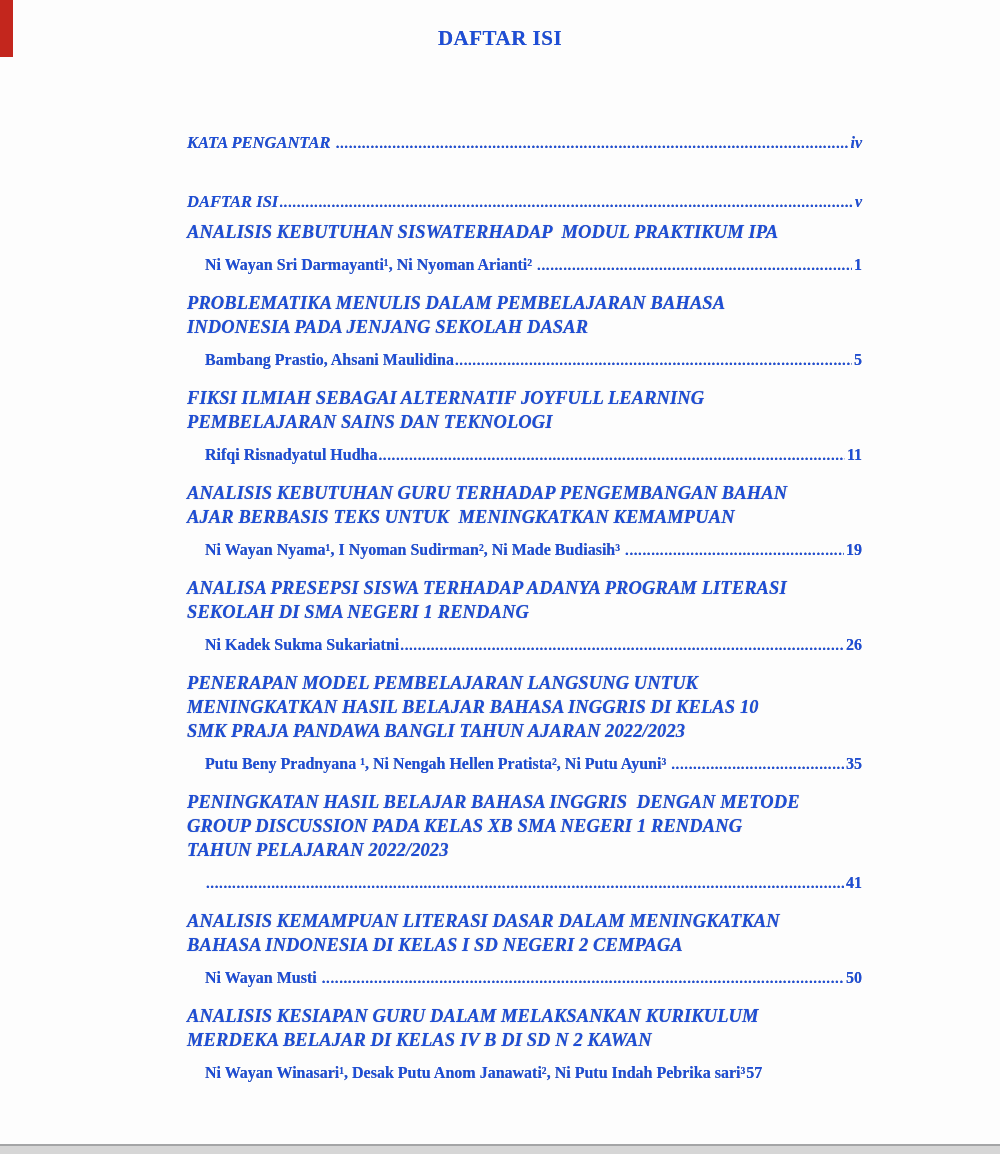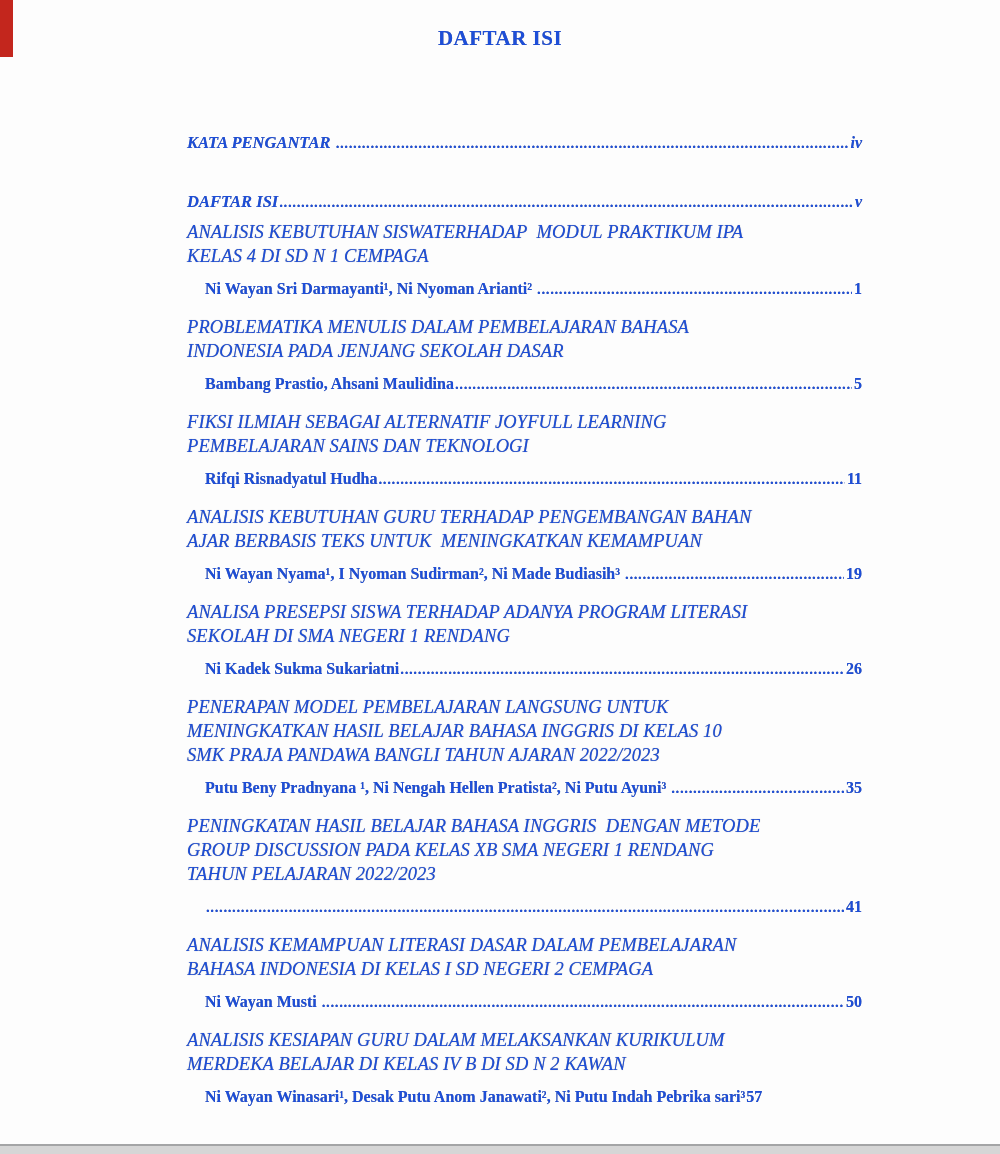--- a/index.html
+++ b/index.html
@@ -43,21 +43,21 @@
   .front-row.second { margin-bottom: 7px; }
   .front-row .row-label {
     font-style: italic;
     white-space: pre;
     font-size: 16.5px;
   }
   .front-row .page-num { font-style: italic; }
   .entry { margin-bottom: 15px; }
   .title-line {
     font-style: italic;
-    font-weight: normal;
+    font-weight: bold;
     font-size: 18.5px;
     line-height: 24px;
     white-space: pre;
     letter-spacing: 0.1px;
     text-shadow: 0 0 0.7px rgba(25,25,45,.55);
   }
   .author-row { margin: 10px 0 0 18px; }
   .author-row .row-label { white-space: pre; font-size: 16px; }
   .leader {
     flex: 1 1 auto;
@@ -94,21 +94,20 @@
     </div>
 
     <div class="front-row second">
       <span class="row-label">DAFTAR ISI</span>
       <span class="leader">........................................................................................................................................................................................................</span>
       <span class="page-num">v</span>
     </div>
 
     <div class="entry">
       <div class="title-line">ANALISIS KEBUTUHAN SISWATERHADAP  MODUL PRAKTIKUM IPA</div>
-      <div class="title-line">KELAS 4 DI SD N 1 CEMPAGA</div>
       <div class="author-row">
         <span class="row-label">Ni Wayan Sri Darmayanti¹, Ni Nyoman Arianti² </span>
         <span class="leader">........................................................................................................................................................................................................</span>
         <span class="page-num">1</span>
       </div>
     </div>
 
     <div class="entry">
       <div class="title-line">PROBLEMATIKA MENULIS DALAM PEMBELAJARAN BAHASA</div>
       <div class="title-line">INDONESIA PADA JENJANG SEKOLAH DASAR</div>
@@ -164,21 +163,21 @@
       <div class="title-line">PENINGKATAN HASIL BELAJAR BAHASA INGGRIS  DENGAN METODE</div>
       <div class="title-line">GROUP DISCUSSION PADA KELAS XB SMA NEGERI 1 RENDANG</div>
       <div class="title-line">TAHUN PELAJARAN 2022/2023</div>
       <div class="author-row">
         <span class="leader">........................................................................................................................................................................................................</span>
         <span class="page-num">41</span>
       </div>
     </div>
 
     <div class="entry">
-      <div class="title-line">ANALISIS KEMAMPUAN LITERASI DASAR DALAM PEMBELAJARAN</div>
+      <div class="title-line">ANALISIS KEMAMPUAN LITERASI DASAR DALAM MENINGKATKAN</div>
       <div class="title-line">BAHASA INDONESIA DI KELAS I SD NEGERI 2 CEMPAGA</div>
       <div class="author-row">
         <span class="row-label">Ni Wayan Musti </span>
         <span class="leader">........................................................................................................................................................................................................</span>
         <span class="page-num">50</span>
       </div>
     </div>
 
     <div class="entry">
       <div class="title-line">ANALISIS KESIAPAN GURU DALAM MELAKSANKAN KURIKULUM</div>

